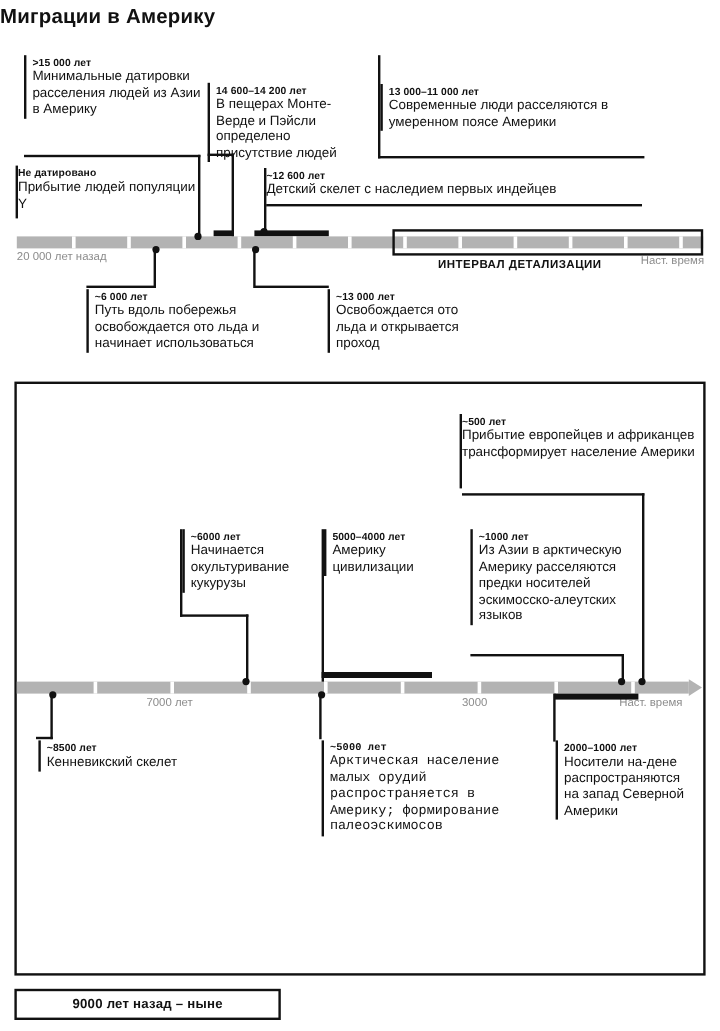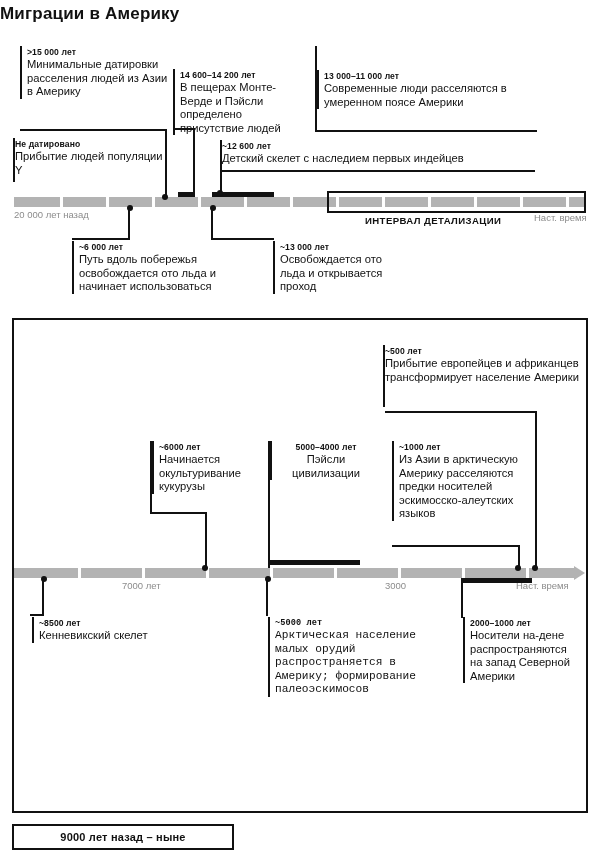--- a/index.html
+++ b/index.html
@@ -170,23 +170,23 @@
   <div class="vline" style="left:534.6px;top:411px;height:155px;"></div>
 
   <div class="callout lbar" style="left:152px;top:441px;width:105px;">
     <div class="hd">~6000 лет</div>
     <div class="bd">Начинается окультуривание кукурузы</div>
   </div>
   <div class="vline" style="left:149.6px;top:441px;height:73px;"></div>
   <div class="hline" style="left:149.6px;top:512px;width:57px;"></div>
   <div class="vline" style="left:204.6px;top:512px;height:56px;"></div>
 
-  <div class="callout lbar" style="left:270px;top:441px;width:105px;text-align:center;">
+  <div class="callout lbar" style="left:270px;top:441px;width:105px;">
     <div class="hd">5000–4000 лет</div>
-    <div class="bd">Пэйсли цивилизации</div>
+    <div class="bd">Америку цивилизации</div>
   </div>
   <div class="vline" style="left:267.6px;top:441px;height:130px;"></div>
 
   <div class="callout lbar" style="left:392px;top:441px;width:152px;">
     <div class="hd">~1000 лет</div>
     <div class="bd">Из Азии в арктическую Америку расселяются предки носителей эскимосско-алеутских языков</div>
   </div>
   <div class="hline" style="left:392px;top:545px;width:128px;"></div>
   <div class="vline" style="left:517.6px;top:545px;height:25px;"></div>
 

